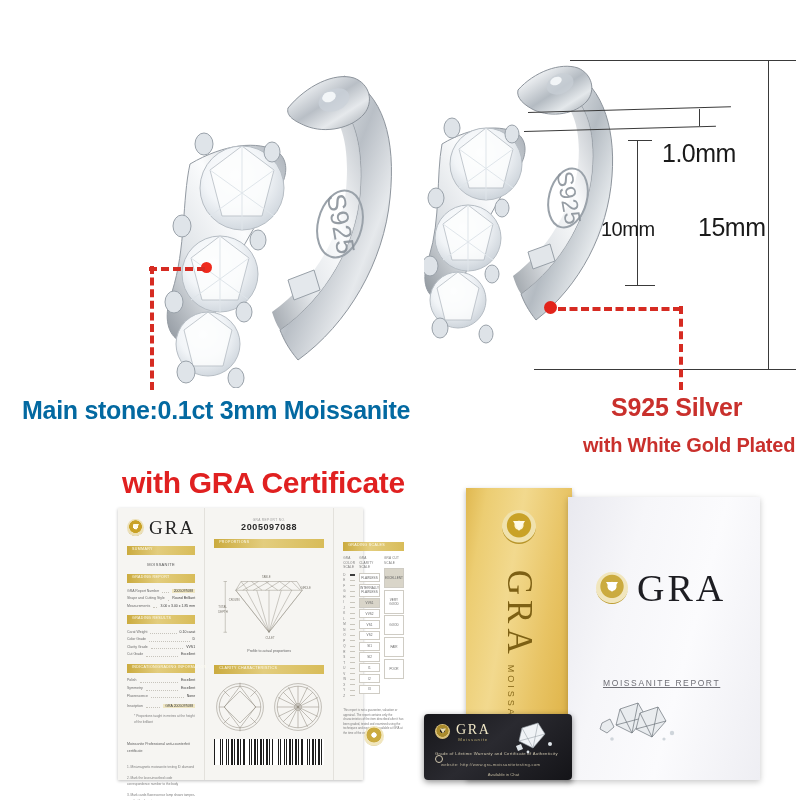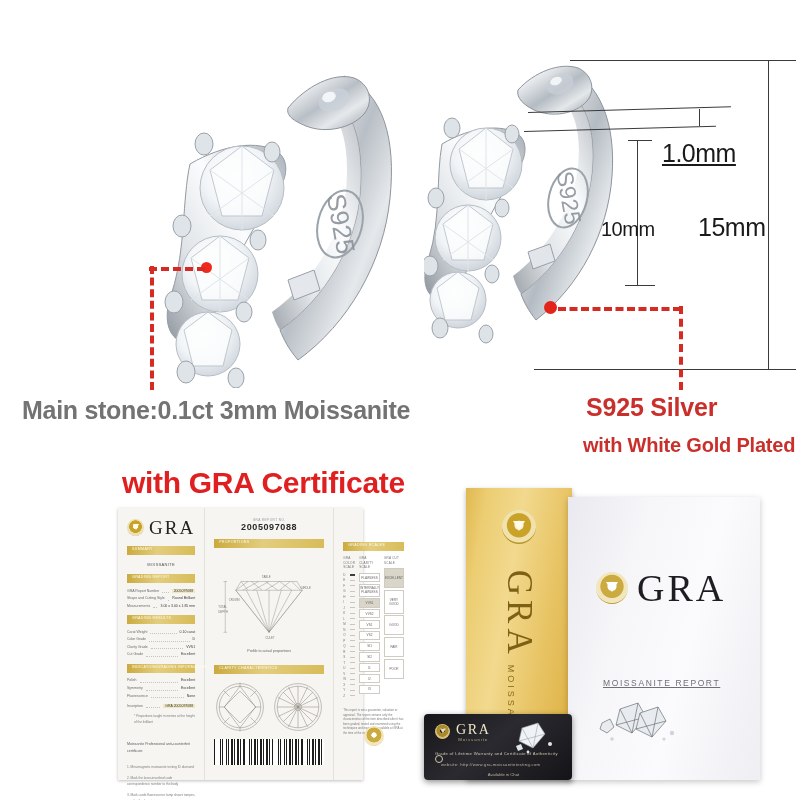--- a/index.html
+++ b/index.html
@@ -35,21 +35,21 @@
     position:absolute;width:13px;height:13px;border-radius:50%;
     background:#e2241b;
   }
   .reddot.small{width:11px;height:11px;background:#ef2a1c;}
 
   
   .cap{
     position:absolute;font-weight:bold;white-space:nowrap;
     font-family:"Liberation Sans", sans-serif;
   }
-  .cap-main{color:#737373;font-size:25px;letter-spacing:-0.3px;}
+  .cap-main{color:#0369a1;font-size:25px;letter-spacing:-0.3px;}
   .cap-silver{color:#c9302c;font-size:25px;letter-spacing:-0.2px;}
   .cap-plated{color:#c9302c;font-size:20px;letter-spacing:-0.2px;}
   .cap-gra{color:#e02020;font-size:30px;letter-spacing:-0.3px;}
 
   
   .cert{
     position:absolute;background:#f6f5f2;
     box-shadow:0 1px 3px rgba(0,0,0,.25);
     display:flex;
   }
@@ -324,36 +324,36 @@
   </div>
 
   <div class="dimline dim-h" style="left:570px;top:60px;width:226px;"></div>
   <div class="dimline dim-v" style="left:768px;top:60px;height:310px;"></div>
   <div class="dimline dim-h" style="left:534px;top:369px;width:262px;"></div>
   <div class="dim-label" style="left:698px;top:213px;">15mm</div>
 
   <div class="dimline dim-h" style="left:528px;top:112px;width:203px;transform:rotate(-1.6deg);transform-origin:left center;"></div>
   <div class="dimline dim-h" style="left:524px;top:131px;width:192px;transform:rotate(-1.6deg);transform-origin:left center;"></div>
   <div class="dimline dim-v" style="left:699px;top:109px;height:17px;"></div>
-  <div class="dim-label" style="left:662px;top:139px;text-decoration:underline;">1.0mm</div>
+  <div class="dim-label" style="left:662px;top:139px;">1.0mm</div>
 
   <div class="dimline dim-h" style="left:628px;top:140px;width:24px;"></div>
   <div class="dimline dim-v" style="left:637px;top:140px;height:145px;"></div>
   <div class="dimline dim-h" style="left:625px;top:285px;width:30px;"></div>
   <div class="dim-label small" style="left:601px;top:218px;">10mm</div>
 
   <div class="reddot small" style="left:201px;top:262px;"></div>
   <div class="leader-h" style="left:149px;top:267px;width:56px;"></div>
   <div class="leader-v" style="left:150px;top:266px;height:124px;"></div>
   <div class="cap cap-main" style="left:22px;top:396px;">Main stone:0.1ct 3mm Moissanite</div>
 
   <div class="reddot" style="left:544px;top:301px;"></div>
   <div class="leader-h" style="left:558px;top:307px;width:123px;"></div>
   <div class="leader-v" style="left:679px;top:306px;height:84px;"></div>
-  <div class="cap cap-silver" style="left:586px;top:393px;">S925 Silver</div>
+  <div class="cap cap-silver" style="left:611px;top:393px;">S925 Silver</div>
   <div class="cap cap-gra" style="left:122px;top:466px;">with GRA Certificate</div>
 
   <div class="cap cap-plated" style="left:583px;top:434px;">with White Gold Plated</div>
 
   <div class="cert" style="left:118px;top:508px;width:245px;height:272px;">
 
     <div class="cert-fold">
       <div class="gra-logo">
         <div class="gra-seal"></div>
         <div class="gra-word">GRA</div>

